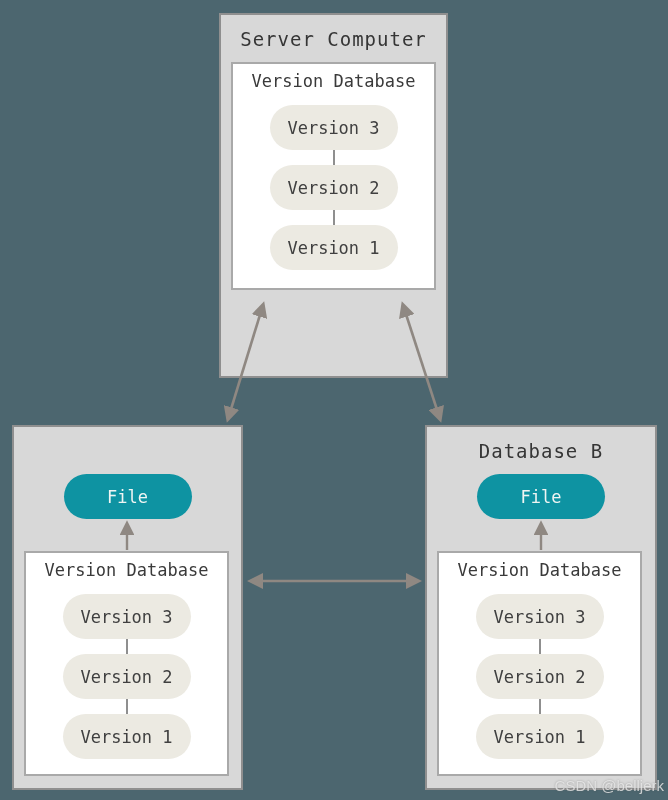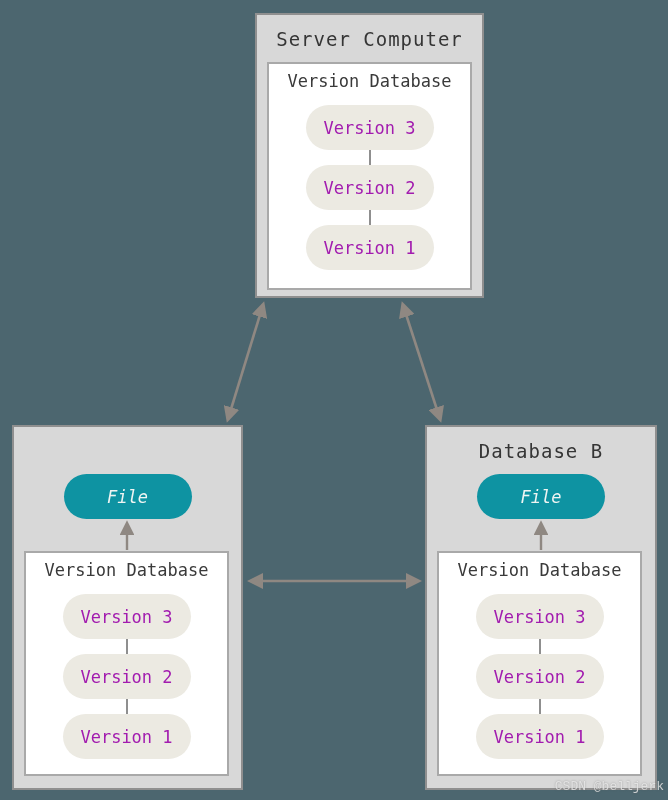--- a/index.html
+++ b/index.html
@@ -11,21 +11,21 @@
     font-family: "DejaVu Sans Mono", monospace;
   }
   .canvas { position: absolute; inset: 0; }
 
   .node {
     position: absolute;
     background: #D8D8D8;
     border: 2px solid #8F8F8F;
     box-sizing: border-box;
   }
-  .node-server   { left: 219px; top: 13px;  width: 229px; height: 285px; margin-left: 36px; }
+  .node-server   { left: 219px; top: 13px;  width: 229px; height: 365px; }
   .node-computer-a { left: 12px;  top: 425px; width: 231px; height: 365px; }
   .node-computer-b { left: 425px; top: 425px; width: 232px; height: 365px; }
 
   .node-title {
     position: absolute; left: 0; right: 0; top: 13px;
     text-align: center;
     font-size: 19px; color: #353535;
     letter-spacing: 1px;
     white-space: nowrap;
   }
@@ -47,21 +47,21 @@
   .db-title {
     font-size: 17px; color: #3A3A3A;
     line-height: 24px;
     margin-bottom: 12px;
     white-space: nowrap;
   }
   .pill {
     width: 128px; height: 45px;
     border-radius: 23px;
     background: #ECEAE2;
-    color: #a21caf;
+    color: #404040;
     font-size: 17px;
     display: flex; align-items: center; justify-content: center;
     flex: none;
     white-space: nowrap;
   }
   .vline {
     width: 2px; height: 15px;
     background: #8F8F8F;
     flex: none;
   }
@@ -69,34 +69,33 @@
     position: absolute;
     left: 50%; transform: translateX(-50%);
     top: 47px;
     width: 128px; height: 45px;
     border-radius: 23px;
     background: #0E93A2;
     color: #EFF5F3;
     font-size: 17px;
     display: flex; align-items: center; justify-content: center;
     white-space: nowrap;
-    font-style: italic;
   }
 
   .arrows {
     position: absolute; inset: 0;
     pointer-events: none;
     z-index: 5;
   }
 
   .watermark {
     position: absolute;
     right: 4px; bottom: 6px;
-    font-family: Liberation Mono, monospace;
-    font-size: 13px;
+    font-family: Liberation Sans, sans-serif;
+    font-size: 15px;
     color: rgba(238, 238, 238, 0.78);
     text-shadow: 0 0 2px rgba(90,90,90,0.5);
     z-index: 6;
     white-space: nowrap;
   }
 </style>
 </head>
 <body>
 
 <div class="canvas">

